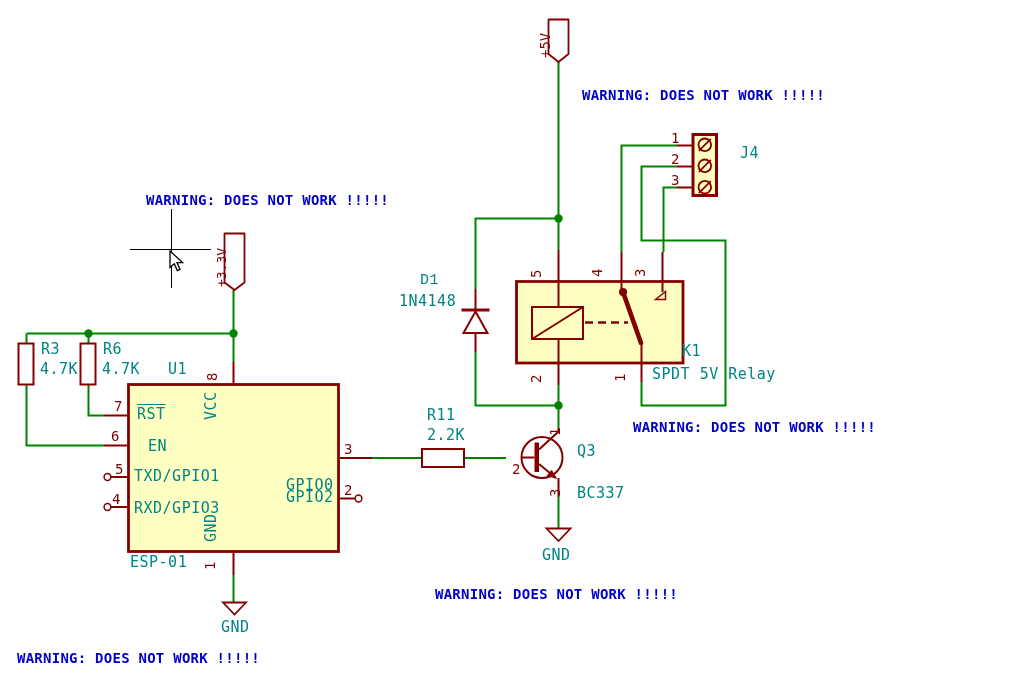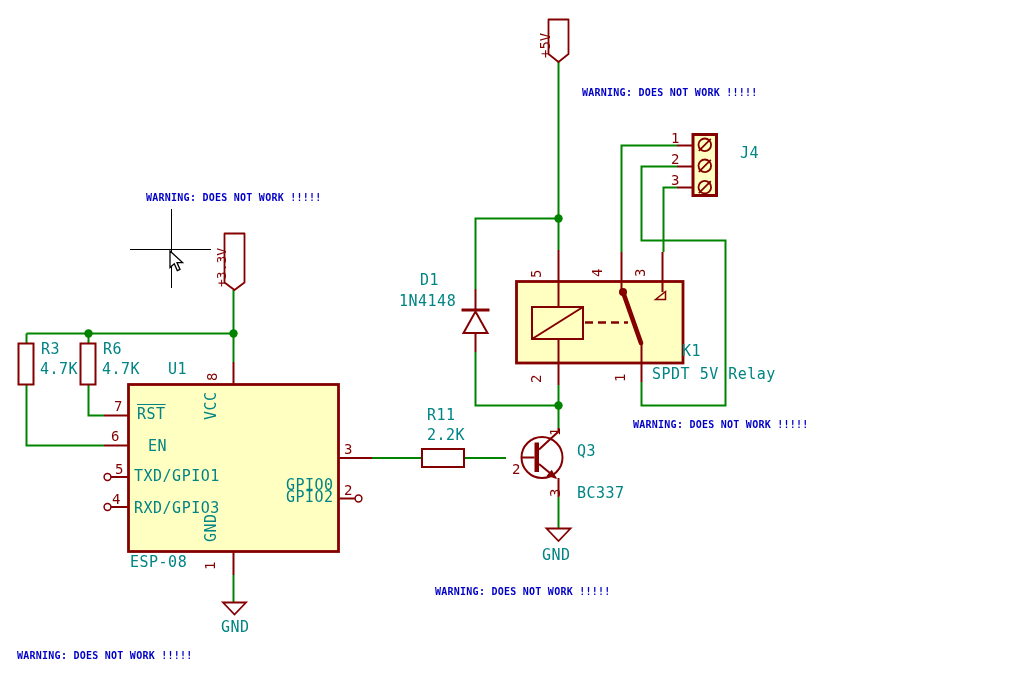--- a/index.html
+++ b/index.html
@@ -5,21 +5,21 @@
   html,body{margin:0;padding:0;background:#fff;}
   #canvas{
     position:relative;width:1024px;height:700px;background:#fff;overflow:hidden;
     font-family:"DejaVu Sans Mono","Liberation Mono",monospace;
   }
   #wires{position:absolute;left:0;top:0;}
   .lbl{position:absolute;color:#008484;font-size:15px;line-height:1;letter-spacing:0.5px;white-space:nowrap;}
   .pin{position:absolute;color:#840000;font-size:14px;line-height:1;white-space:nowrap;}
   .vt{transform-origin:0 100%;transform:rotate(-90deg);}
   .ovl{text-decoration:overline;}
-  .warn{position:absolute;color:#0000C8;font-size:10px;font-weight:bold;letter-spacing:0.25px;line-height:1;white-space:nowrap;}
+  .warn{position:absolute;color:#0000C8;font-size:14px;font-weight:bold;letter-spacing:0.25px;line-height:1;white-space:nowrap;}
 </style>
 </head>
 <body>
 
 <div id="canvas">
 
   <svg id="wires" width="1024" height="700" viewBox="0 0 1024 700">
 
     <g stroke="#008400" stroke-width="2" fill="none">
 
@@ -173,21 +173,21 @@
   <div class="warn" style="left:633px;top:420px;">WARNING: DOES NOT WORK !!!!!</div>
   <div class="warn" style="left:435px;top:587px;">WARNING: DOES NOT WORK !!!!!</div>
   <div class="warn" style="left:17px;top:651px;">WARNING: DOES NOT WORK !!!!!</div>
 
   <div class="pin vt" style="left:552px;top:44px;width:38px;">+5V</div>
   <div class="pin vt" style="left:228px;top:274px;width:52px;font-size:13px;">+3.3V</div>
   <div class="lbl" style="left:221px;top:620px;">GND</div>
   <div class="lbl" style="left:542px;top:548px;">GND</div>
 
   <div class="lbl" style="left:168px;top:362px;">U1</div>
-  <div class="lbl" style="left:130px;top:555px;">ESP-08</div>
+  <div class="lbl" style="left:130px;top:555px;">ESP-01</div>
   <div class="lbl vt" style="left:219px;top:405px;width:34px;">VCC</div>
   <div class="lbl vt" style="left:219px;top:527px;width:34px;">GND</div>
   <div class="pin vt" style="left:219px;top:367px;width:14px;">8</div>
   <div class="pin vt" style="left:217px;top:556px;width:14px;">1</div>
 
   <div class="pin" style="left:114px;top:399px;">7</div>
   <div class="pin" style="left:111px;top:429px;">6</div>
   <div class="pin" style="left:115px;top:462px;">5</div>
   <div class="pin" style="left:112px;top:492px;">4</div>
   <div class="lbl ovl" style="left:137px;top:407px;">RST</div>
@@ -200,21 +200,21 @@
   <div class="lbl" style="left:286px;top:450px;margin-top:28px;">GPIO0</div>
   <div class="lbl" style="left:286px;top:490px;">GPIO2</div>
 
   <div class="lbl" style="left:41px;top:342px;">R3</div>
   <div class="lbl" style="left:40px;top:362px;">4.7K</div>
   <div class="lbl" style="left:103px;top:342px;">R6</div>
   <div class="lbl" style="left:102px;top:362px;">4.7K</div>
   <div class="lbl" style="left:427px;top:408px;">R11</div>
   <div class="lbl" style="left:427px;top:428px;">2.2K</div>
 
-  <div class="lbl" style="left:420px;top:273px;">D1</div>
+  <div class="lbl" style="left:420px;top:273px;font-family:Liberation Mono, monospace;">D1</div>
   <div class="lbl" style="left:399px;top:294px;">1N4148</div>
 
   <div class="lbl" style="left:577px;top:444px;">Q3</div>
   <div class="lbl" style="left:577px;top:486px;">BC337</div>
   <div class="pin vt" style="left:562px;top:422px;width:14px;">1</div>
   <div class="pin" style="left:512px;top:462px;">2</div>
   <div class="pin vt" style="left:562px;top:483px;width:14px;">3</div>
 
   <div class="lbl" style="left:682px;top:344px;">K1</div>
   <div class="lbl" style="left:652px;top:367px;">SPDT 5V Relay</div>

